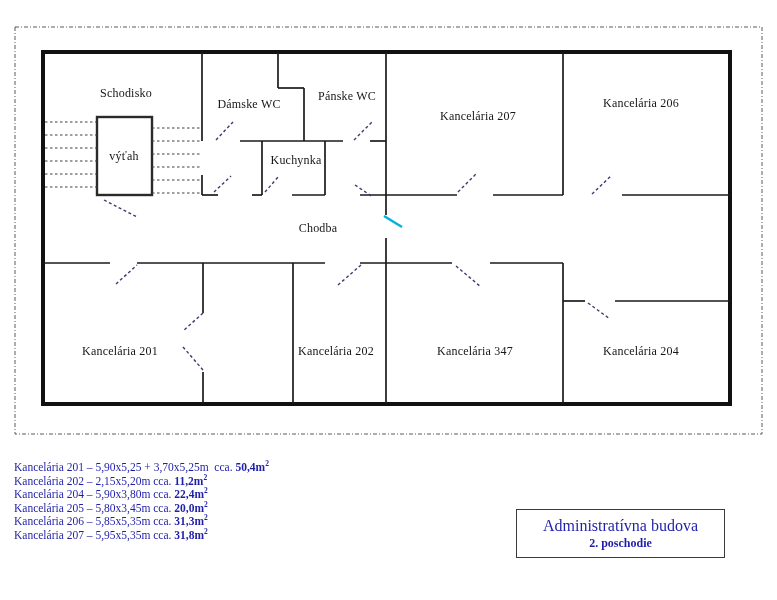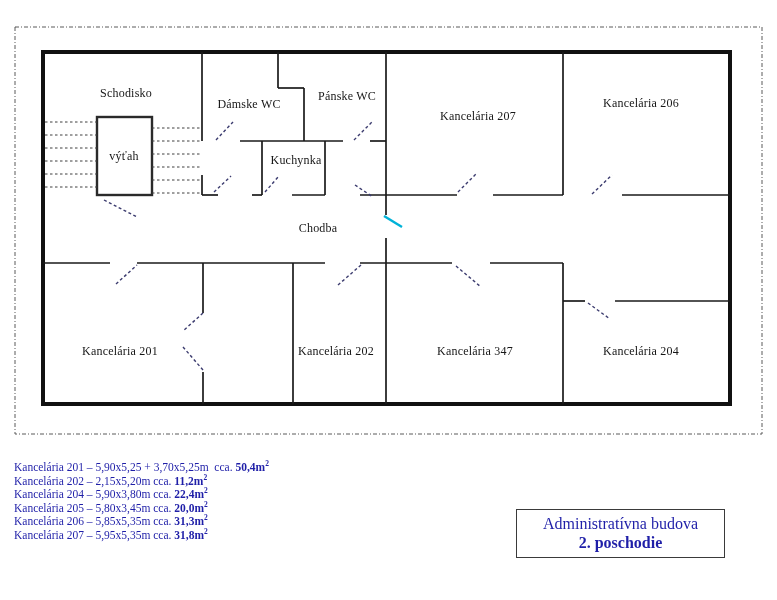--- a/index.html
+++ b/index.html
@@ -17,21 +17,21 @@
   }
   .legend-line{white-space:nowrap;}
   .legend-line b{font-weight:bold;margin-top:45px;}
   .legend-line sup{font-size:7.5px;font-weight:bold;vertical-align:super;line-height:0;}
   #title-box{
     position:absolute;left:516px;top:477px;width:207px;height:47px;
     border:1px solid #3a3a3a;background:#ffffff;color:#1f1fa8;
     display:flex;flex-direction:column;align-items:center;justify-content:center;margin-top:32px;
   }
   #title-line-1{font-size:16px;}
-  #title-line-2{font-size:16px;font-weight:bold;margin-top:1px;}
+  #title-line-2{font-size:12px;font-weight:bold;margin-top:1px;}
 </style>
 </head>
 <body>
 
 <div id="stage">
 
   <svg id="plan-svg" width="777" height="600" viewBox="0 0 777 600">
 
     <rect x="15" y="27" width="747" height="407" fill="none" stroke="#5a5a5a" stroke-width="1" stroke-dasharray="4 2 1 2"></rect>
 

